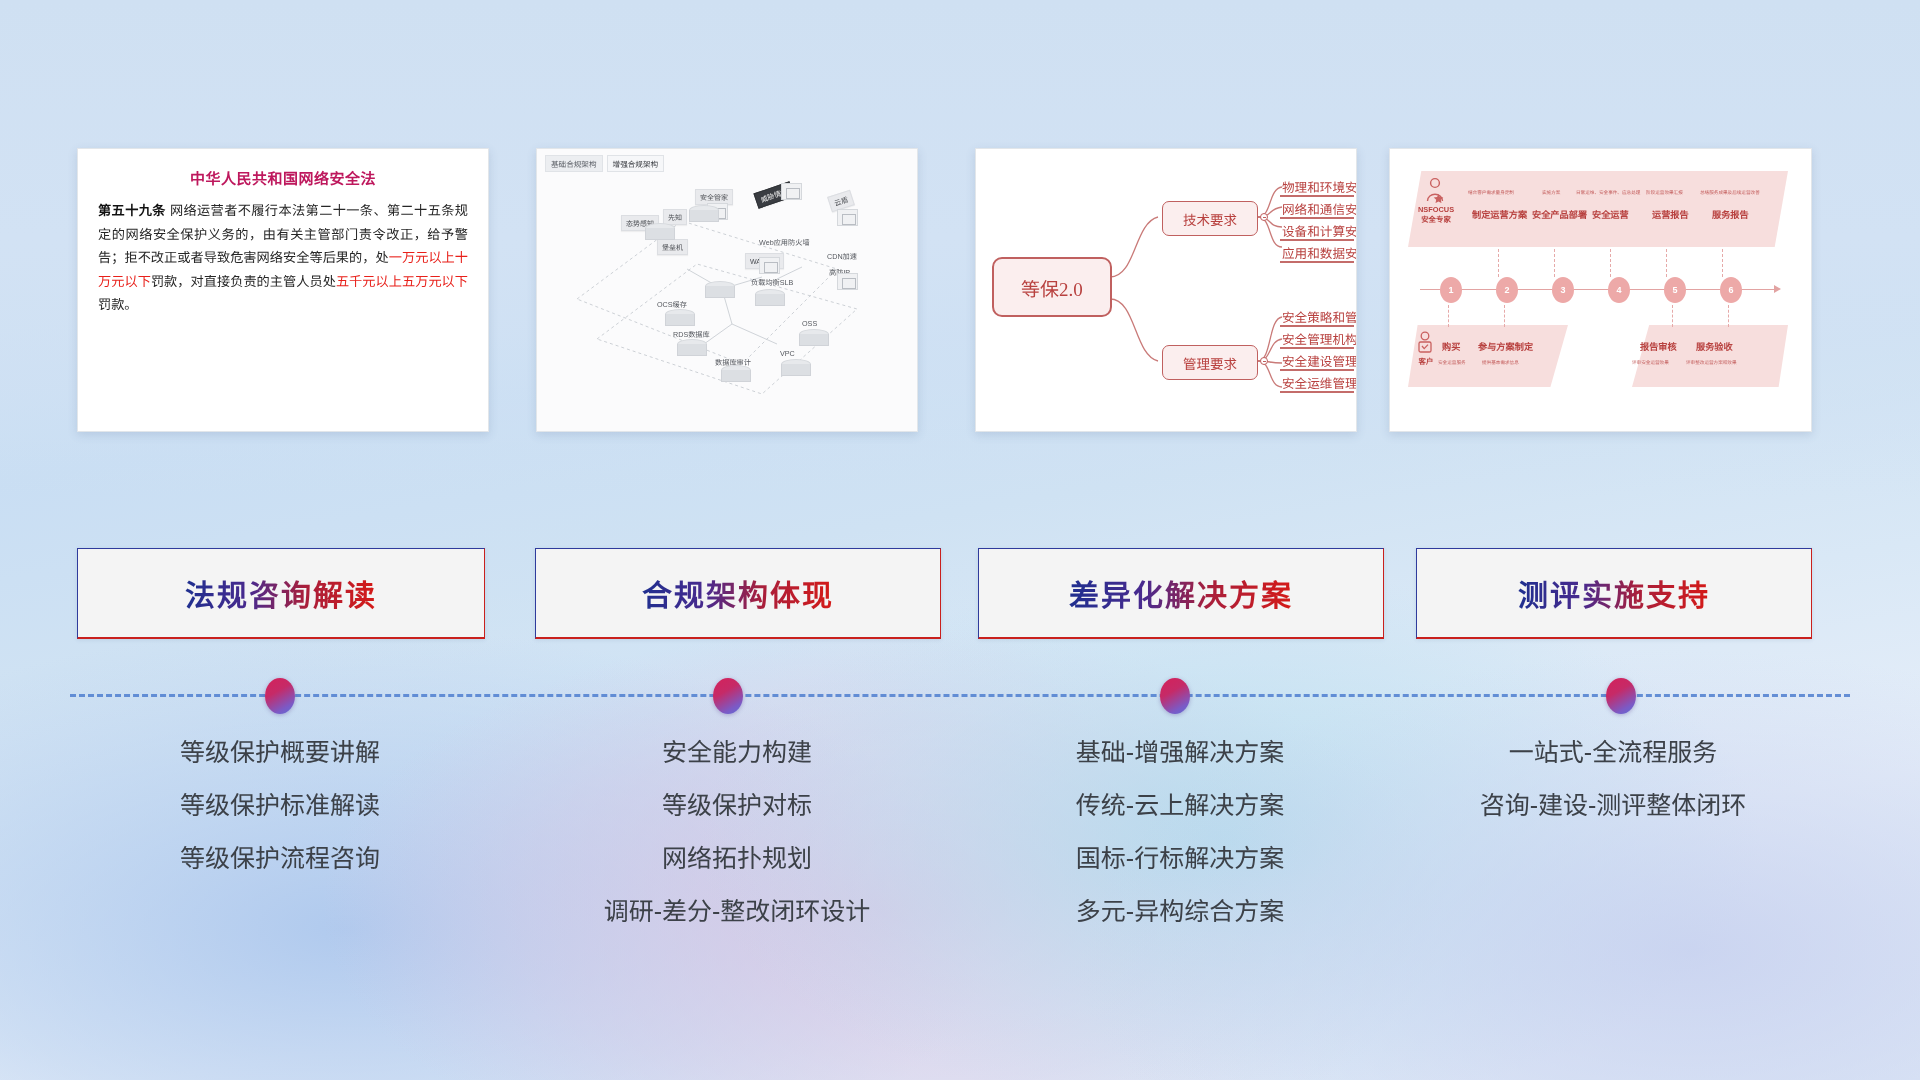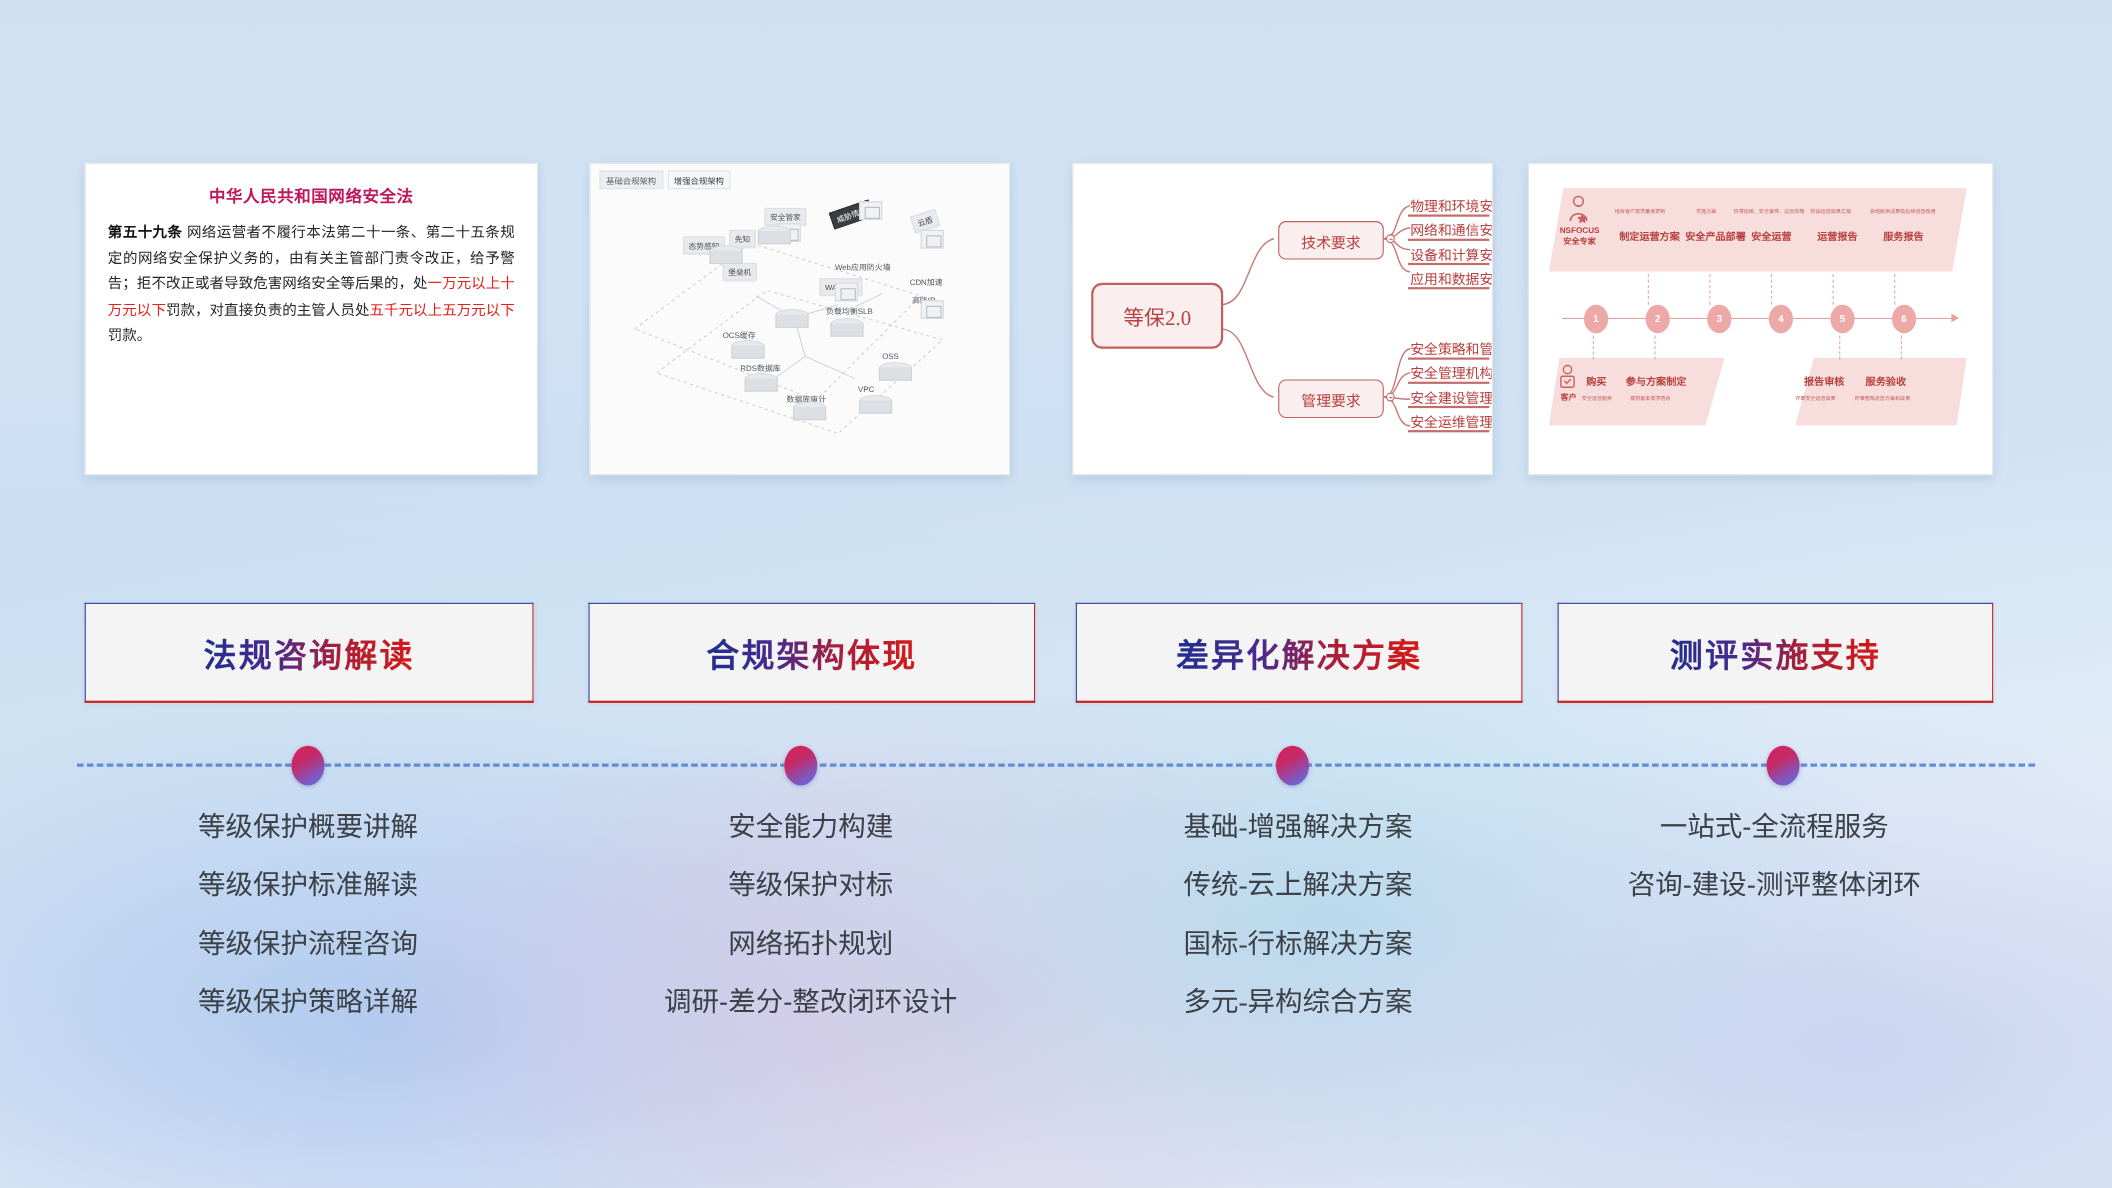--- a/index.html
+++ b/index.html
@@ -194,21 +194,21 @@
 
   
   .lists{position:absolute;left:0;top:740px;width:1920px;}
   .list{position:absolute;text-align:center;}
   .list-item{
     font-size:25px;color:#3c4148;line-height:1;margin-bottom:28px;
     white-space:nowrap;
   }
   .ls1{left:77px;width:406px;}
   .ls2{left:535px;width:404px;}
-  .ls3{left:978px;width:404px;font-family:Liberation Serif, serif;}
+  .ls3{left:978px;width:404px;}
   .ls4{left:1416px;width:394px;}
 </style>
 </head>
 <body>
 
 <div class="bg bg-base"></div>
 <div class="bg bg-blob5"></div>
 <div class="bg bg-blob1"></div>
 <div class="bg bg-blob2"></div>
 <div class="bg bg-blob3"></div>
@@ -447,21 +447,20 @@
     <div class="tl-dot" style="left:1090px;"></div>
     <div class="tl-dot" style="left:1536px;"></div>
   </div>
 
   <div class="lists">
 
     <div class="list ls1">
       <div class="list-item">等级保护概要讲解</div>
       <div class="list-item">等级保护标准解读</div>
       <div class="list-item">等级保护流程咨询</div>
-      <div class="list-item">等级保护策略详解</div>
     </div>
 
     <div class="list ls2">
       <div class="list-item">安全能力构建</div>
       <div class="list-item">等级保护对标</div>
       <div class="list-item">网络拓扑规划</div>
       <div class="list-item">调研-差分-整改闭环设计</div>
     </div>
 
     <div class="list ls3">

